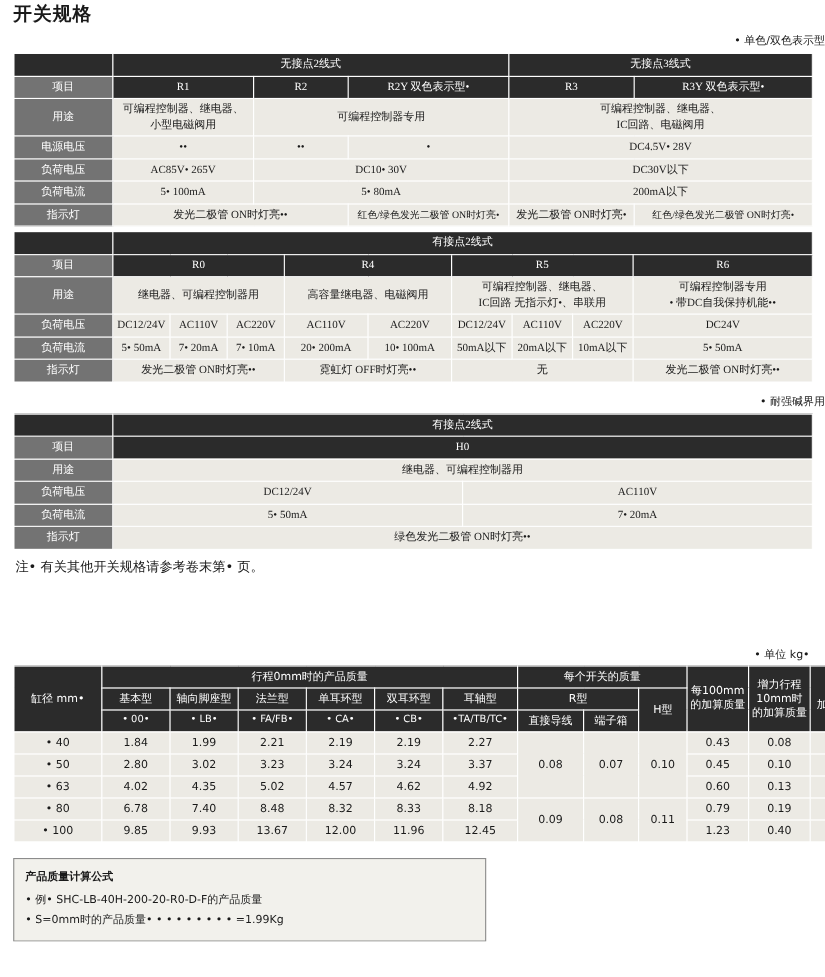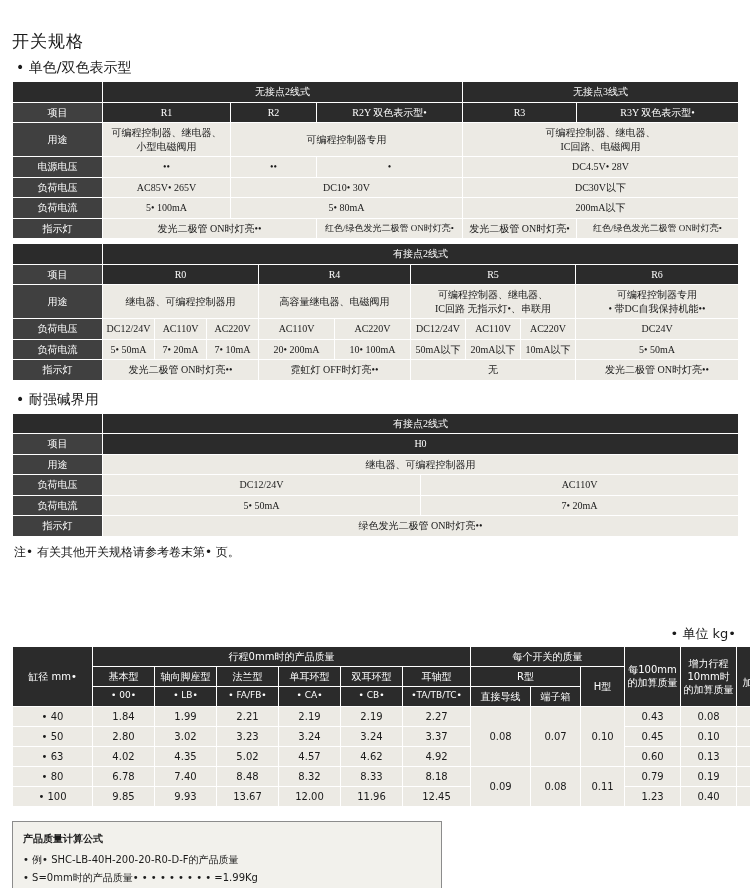--- a/index.html
+++ b/index.html
@@ -14,27 +14,28 @@
     font-size: 11px;
   }
   .page {
     width: 750px;
     padding: 0;
     box-sizing: border-box;
     position: relative;
   }
   h1.section-title {
     font-size: 17px;
-    font-weight: normal;
-    margin: 30px 0 0 12px;
+    font-weight: bold;
+    margin: 1px 0 0 12px;
     letter-spacing: 1px;
   }
   .subnote {
-    font-size: 14px;
+    font-size: 10px;
     margin: 6px 0 4px 16px;
+    text-align: right;
   }
   table {
     border-collapse: collapse;
     table-layout: fixed;
   }
   .tbl {
     width: 726px;
     margin-left: 12px;
     font-size: 10px;
     font-family: Liberation Serif, serif;
@@ -45,21 +46,21 @@
     vertical-align: middle;
     padding: 3px 2px;
     line-height: 1.35;
   }
   .hdr {
     background: #2b2b2b;
     color: #ffffff;
     font-weight: normal;
   }
   .hdr-left {
-    background: #404040;
+    background: #737373;
     color: #ffffff;
     text-align: left;
     padding-left: 8px;
   }
   .cell {
     background: #eceae4;
     color: #1a1a1a;
   }
   .small { font-size: 9px; }
 
@@ -71,21 +72,21 @@
   }
   .tbl2 td, .tbl2 th {
     border: 1px solid #ffffff;
     text-align: center;
     vertical-align: middle;
     padding: 3px 1px;
     line-height: 1.3;
   }
   .unit-line {
     text-align: right;
-    font-size: 13px;
+    font-size: 10px;
     margin: 0 14px 3px 0;
   }
   .formula-box {
     margin: 14px 0 0 12px;
     width: 430px;
     border: 1px solid #8c8c8c;
     background: #f2f1ec;
     padding: 8px 10px 10px 10px;
     box-sizing: border-box;
     font-size: 10px;

